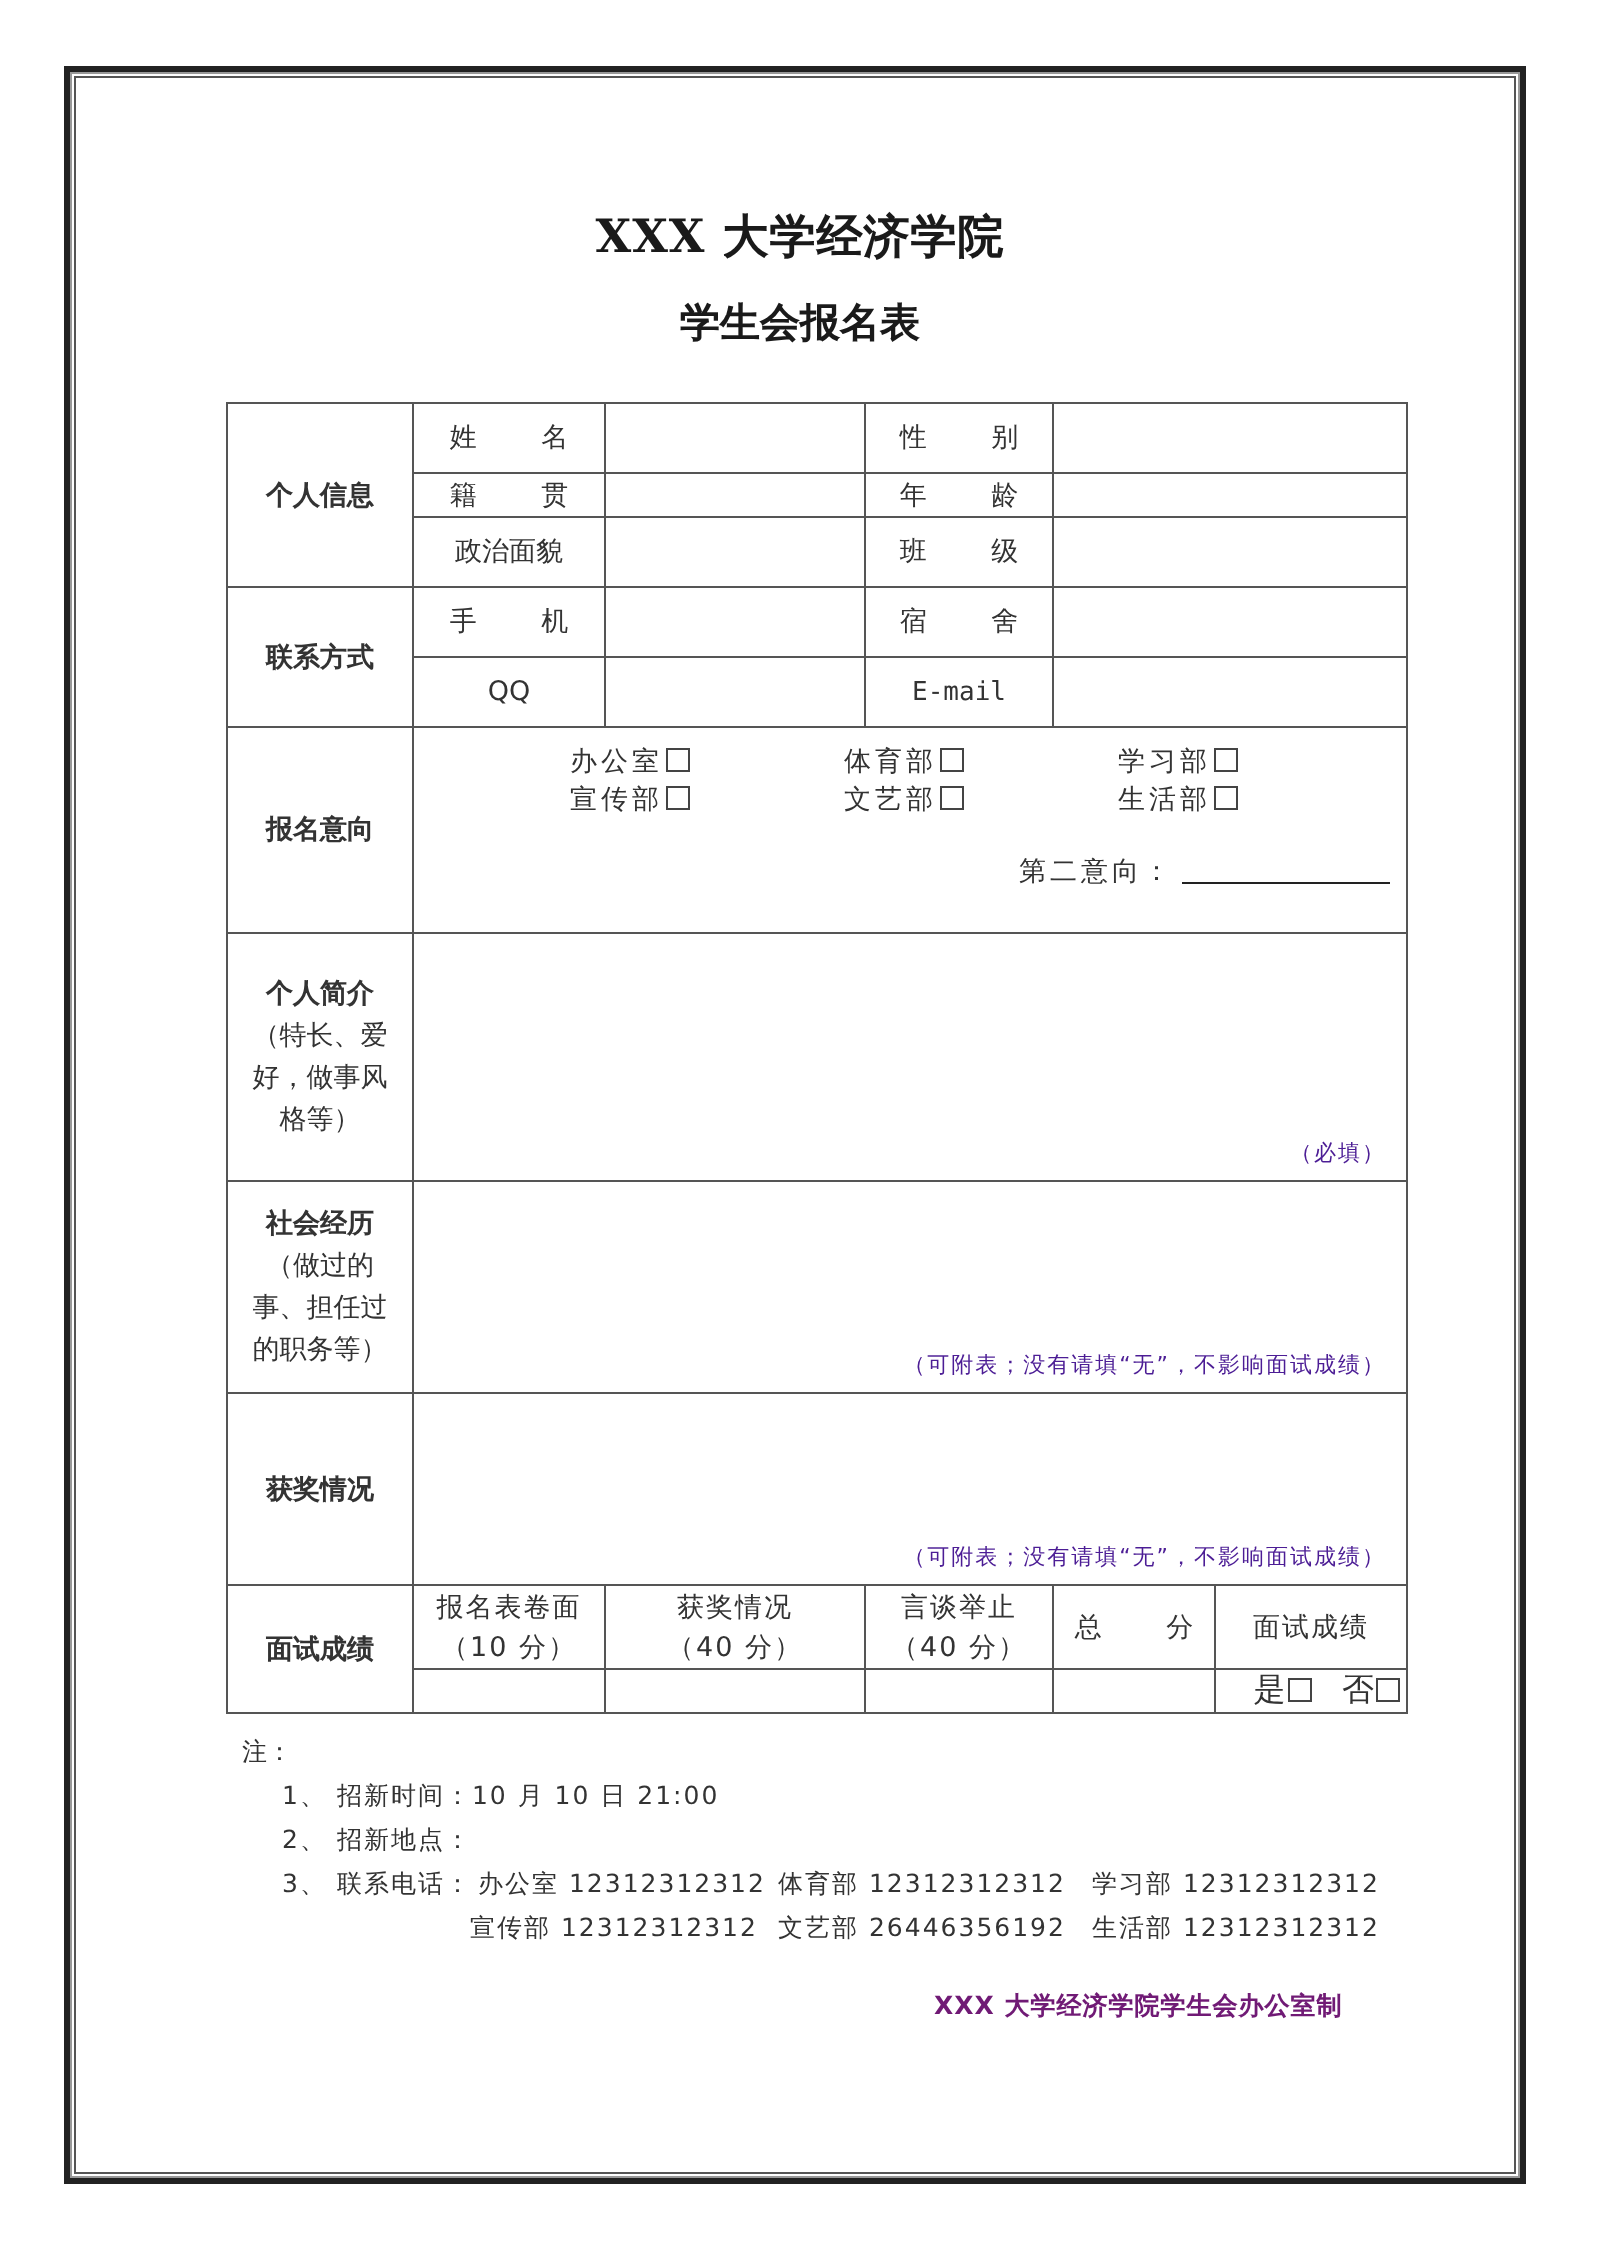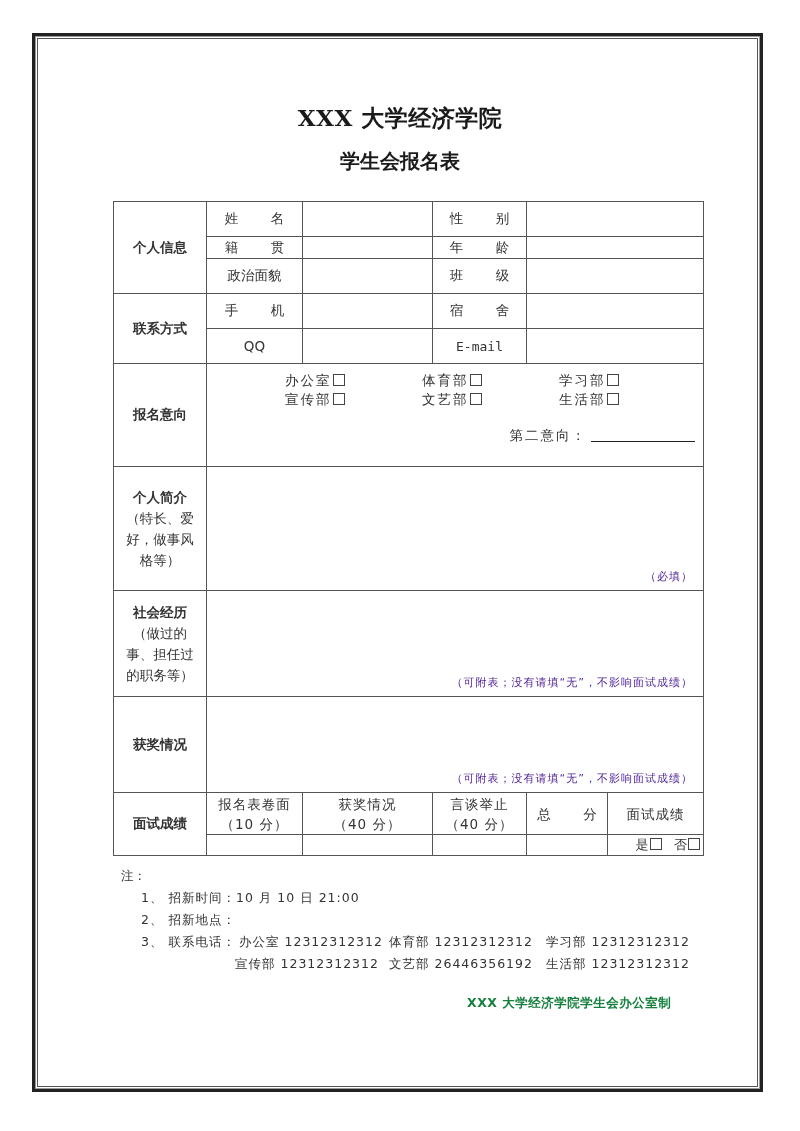--- a/index.html
+++ b/index.html
@@ -28,21 +28,21 @@
   .second-choice { text-align: right; padding-right: 8px; margin-top: 18px; font-size: 13.5px; letter-spacing: 2px; }
   .underline-field { display: inline-block; width: 104px; border-bottom: 1.3px solid #222; height: 14px; vertical-align: -2px; margin-left: 4px; }
   .note-right { position: absolute; right: 10px; bottom: 6px; font-size: 11px; color: #4c1d95; letter-spacing: 1px; white-space: nowrap; }
   .cell-rel { position: relative; height: 100%; }
   .score-head { line-height: 20px; font-size: 13.5px; letter-spacing: 1px; }
 
   .notes { position: absolute; left: 121px; top: 868px; font-size: 12.5px; color: #333;
            font-family: "DejaVu Sans", "Liberation Sans", sans-serif; }
   .notes .n-title { position: absolute; left: 0; top: 0; }
   .notes .n-line { position: absolute; white-space: nowrap; letter-spacing: 1px; }
-  .footer { position: absolute; left: 467px; top: 995px; font-size: 12.5px; font-weight: bold; color: #15803d;
+  .footer { position: absolute; left: 467px; top: 995px; font-size: 12.5px; font-weight: bold; color: #701a75;
             font-family: "DejaVu Sans", "Liberation Sans", sans-serif; letter-spacing: 0.5px; }
 </style>
 </head>
 <body>
 
 <div class="page-frame"></div>
 
 <div class="title title-main">XXX 大学经济学院</div>
 <div class="title title-sub">学生会报名表</div>
 
@@ -160,21 +160,21 @@
           <div>（40 分）</div>
         </td>
     <td class="score-head"><span class="spaced">总 分</span></td>
     <td class="score-head"><span>面试成绩</span></td>
   </tr>
   <tr style="height:21px">
     <td></td>
     <td></td>
     <td></td>
     <td></td>
-    <td style="text-align:right;padding-right:3px;font-size:13px;">
+    <td style="text-align:right;padding-right:3px;font-size:16px;">
       <span><span>是</span><span class="box"></span></span>
       &nbsp;
       <span><span>否</span><span class="box"></span></span>
     </td>
   </tr>
 </tbody>
   </table>
 
 <div class="notes">
   <span class="n-title">注：</span>

